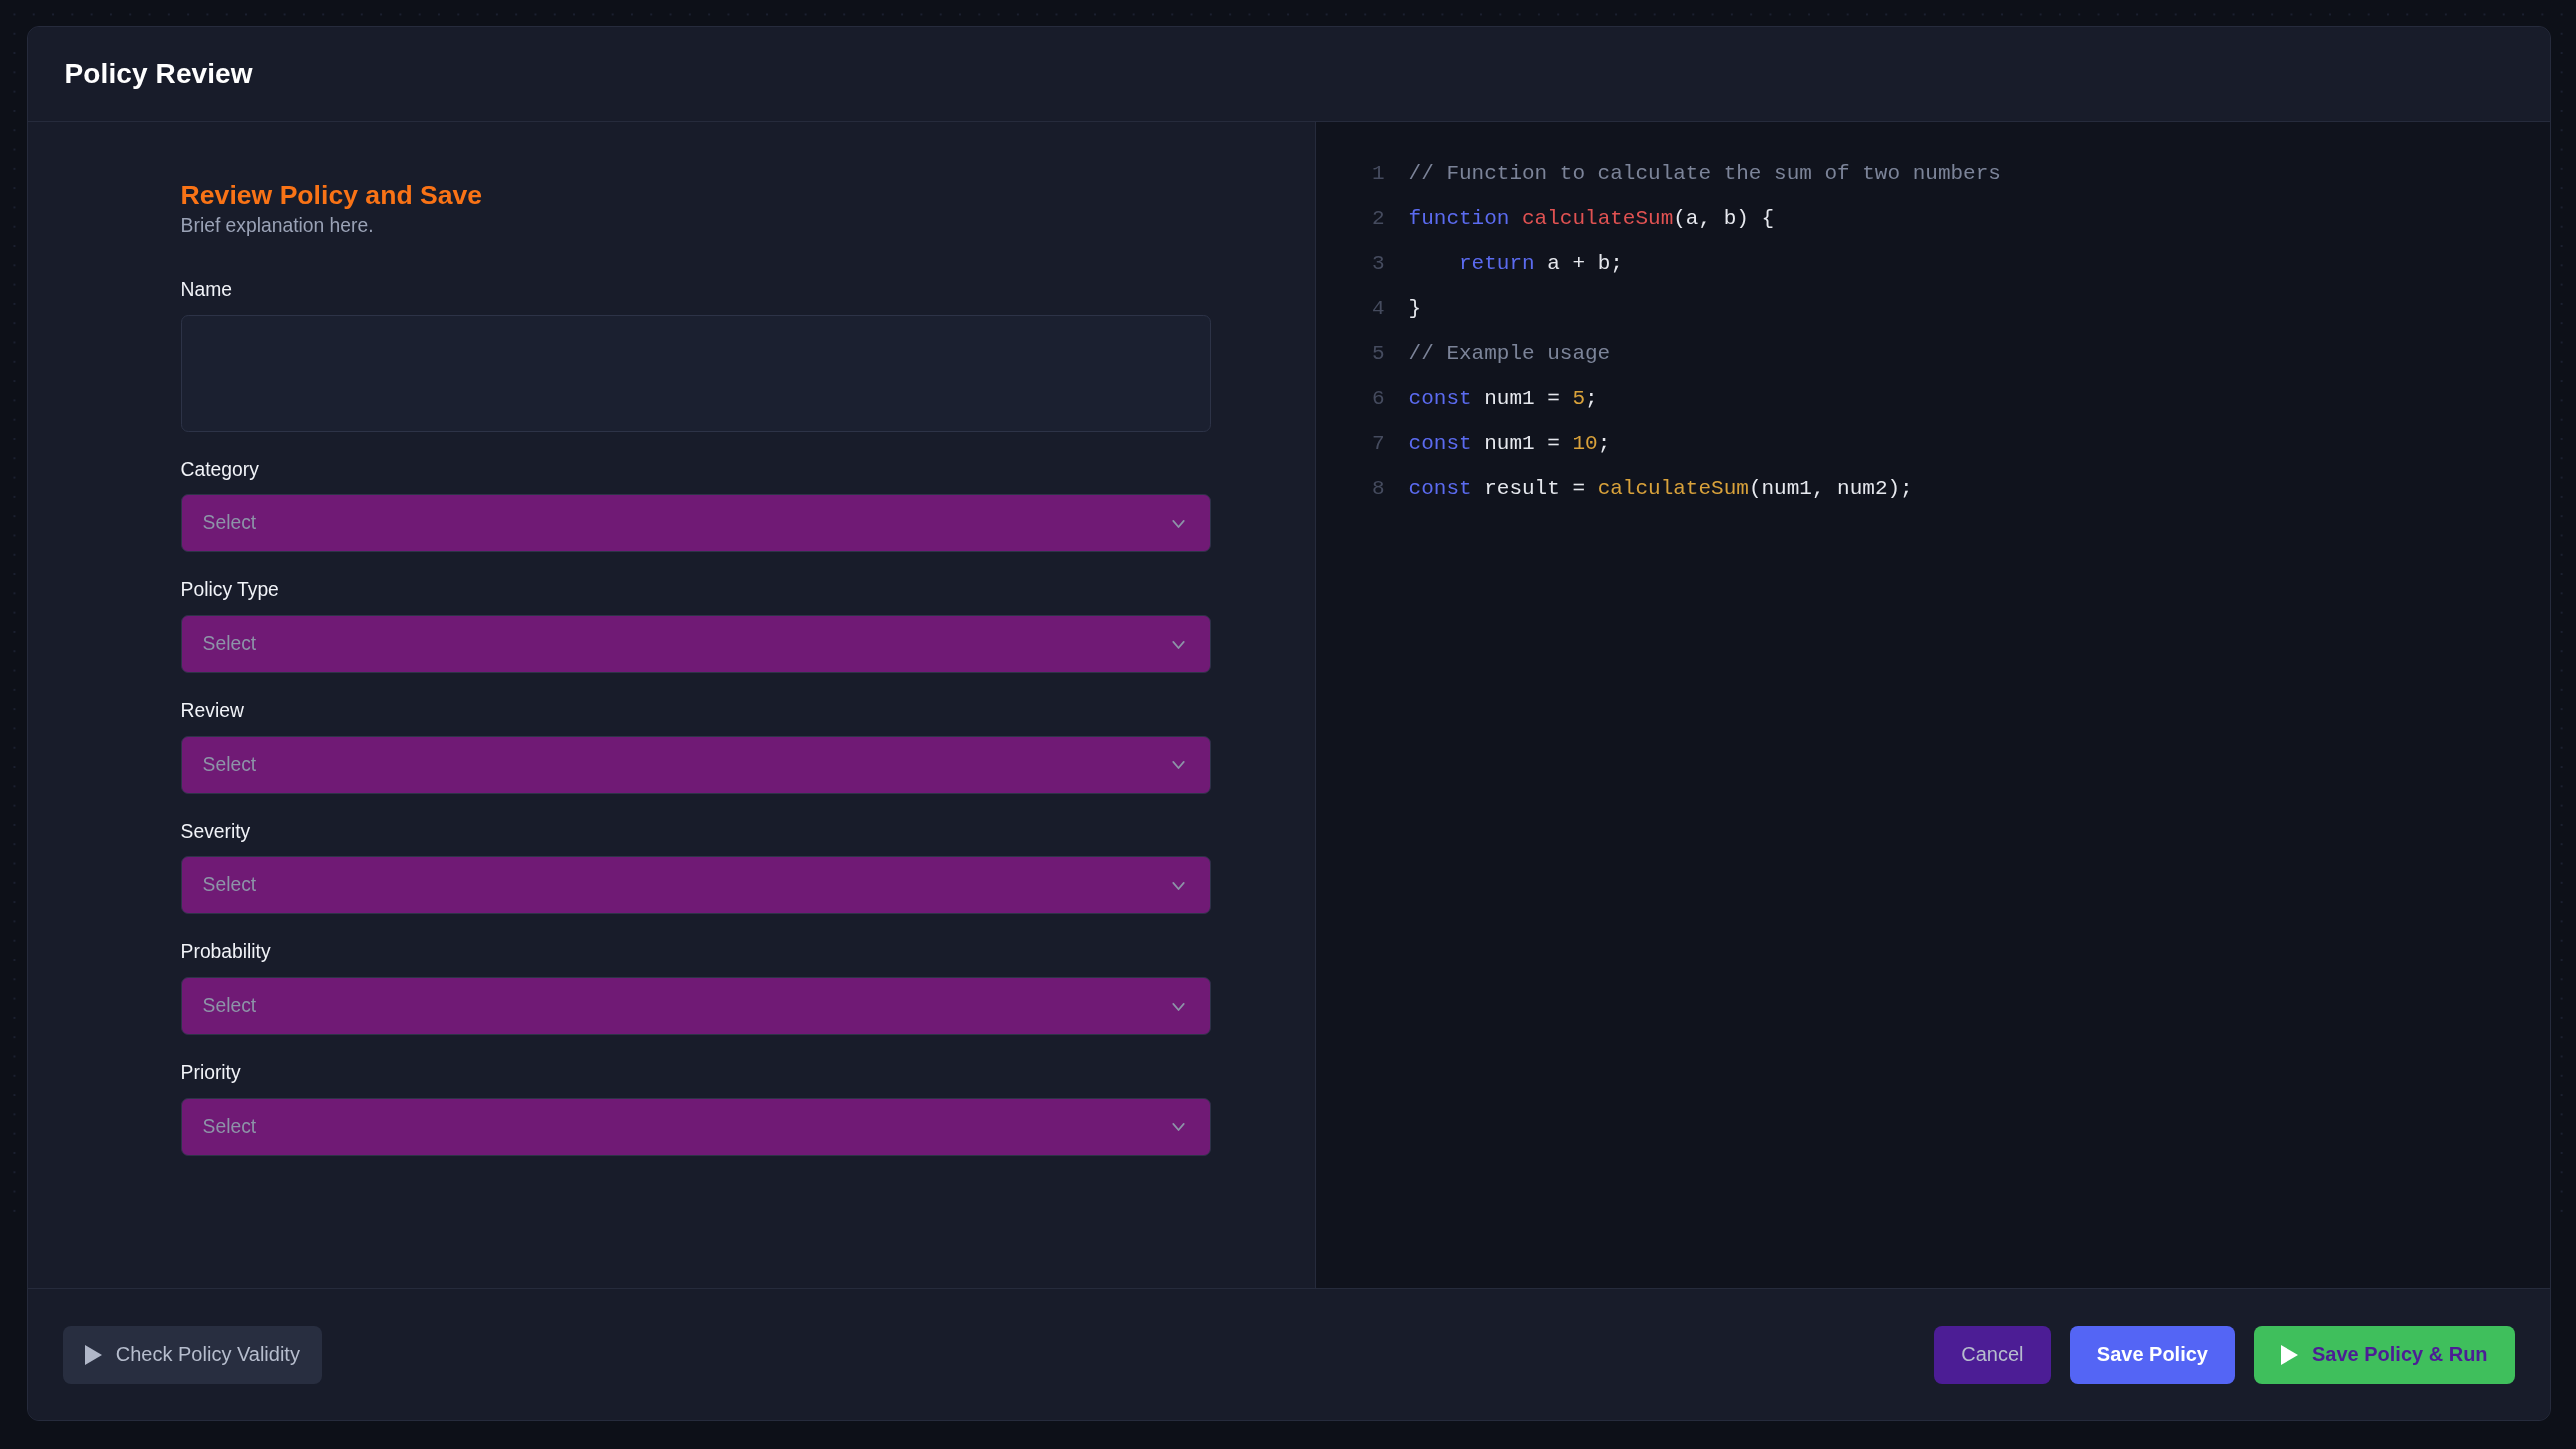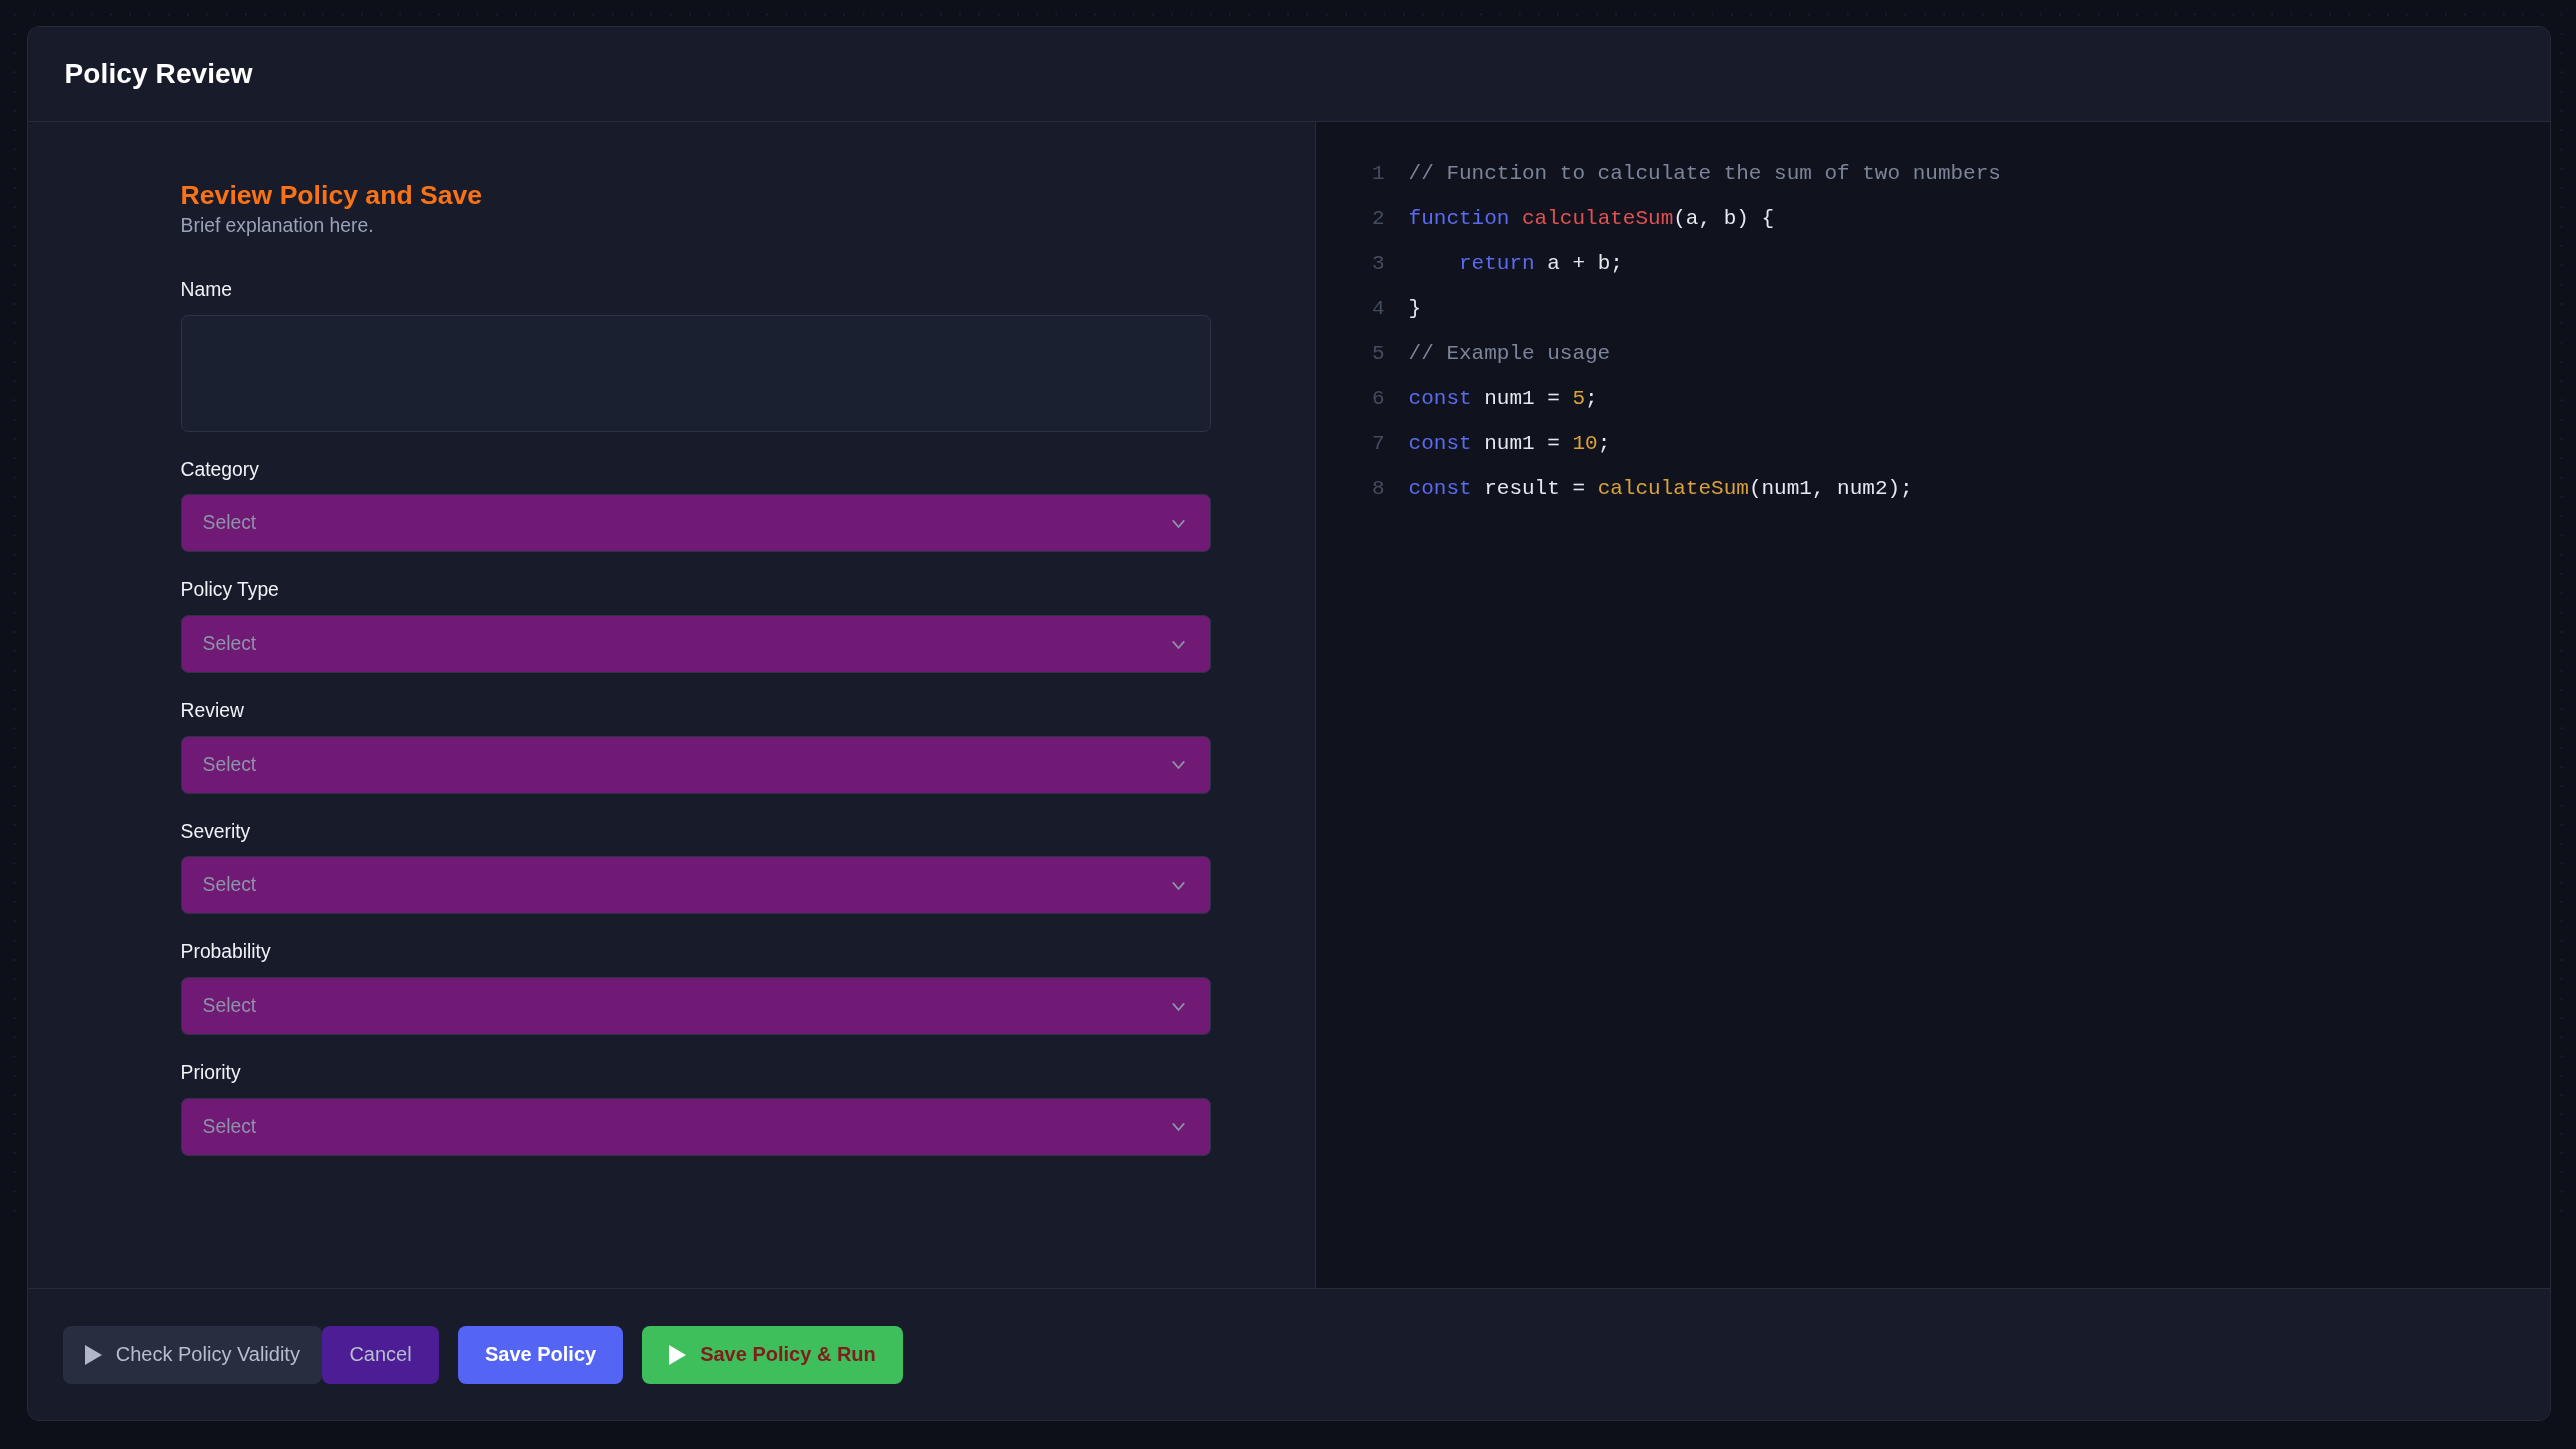--- a/index.html
+++ b/index.html
@@ -155,20 +155,21 @@
   .tok-plain    { color:#e6e8ee; }
 
   
   .card-footer {
     flex:0 0 132px;
     height:132px;
     border-top:0.8px solid #262b3c;
     background:#181c2a;
     display:flex;
     align-items:center;
+    justify-content:space-between;
     padding:0 35px 0 35px;
   }
 
   .btn {
     display:inline-flex;
     align-items:center;
     gap:13px;
     border:none;
     border-radius:8px;
     font-family:"Liberation Sans", sans-serif;
@@ -193,21 +194,21 @@
     font-weight:500;
   }
   .btn-save {
     background:#5465f5;
     color:#ffffff;
     height:58px;
     padding:8px 27px;
   }
   .btn-save-run {
     background:#3fbf5c;
-    color:#7f1d1d;
+    color:#4c1d95;
     height:58px;
     padding:0 27px;
   }
   .footer-right { display:flex; align-items:center; gap:19.3px; }
 
   .play {
     width:0; height:0;
     border-left:17.7px solid currentColor;
     border-top:10.5px solid transparent;
     border-bottom:10.5px solid transparent;

